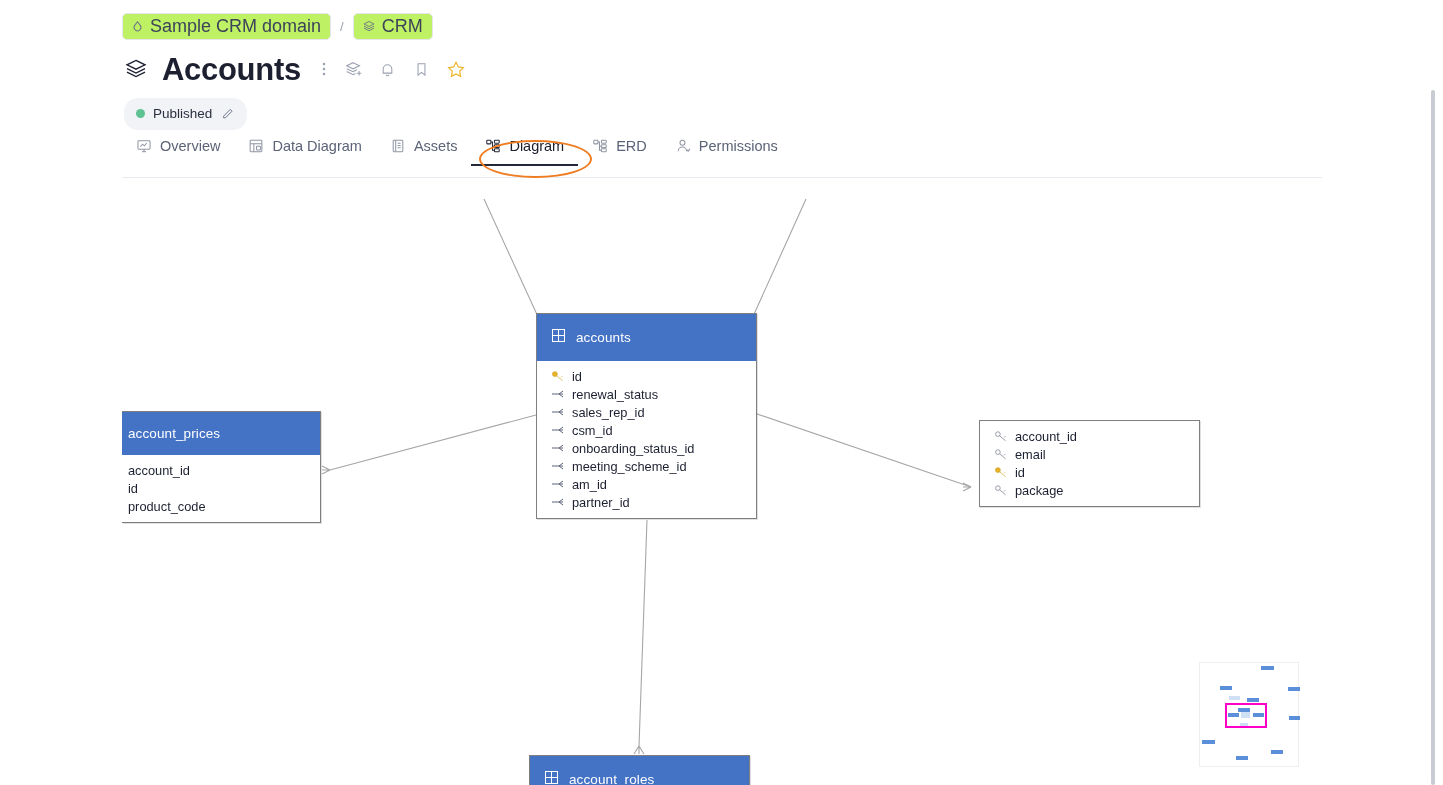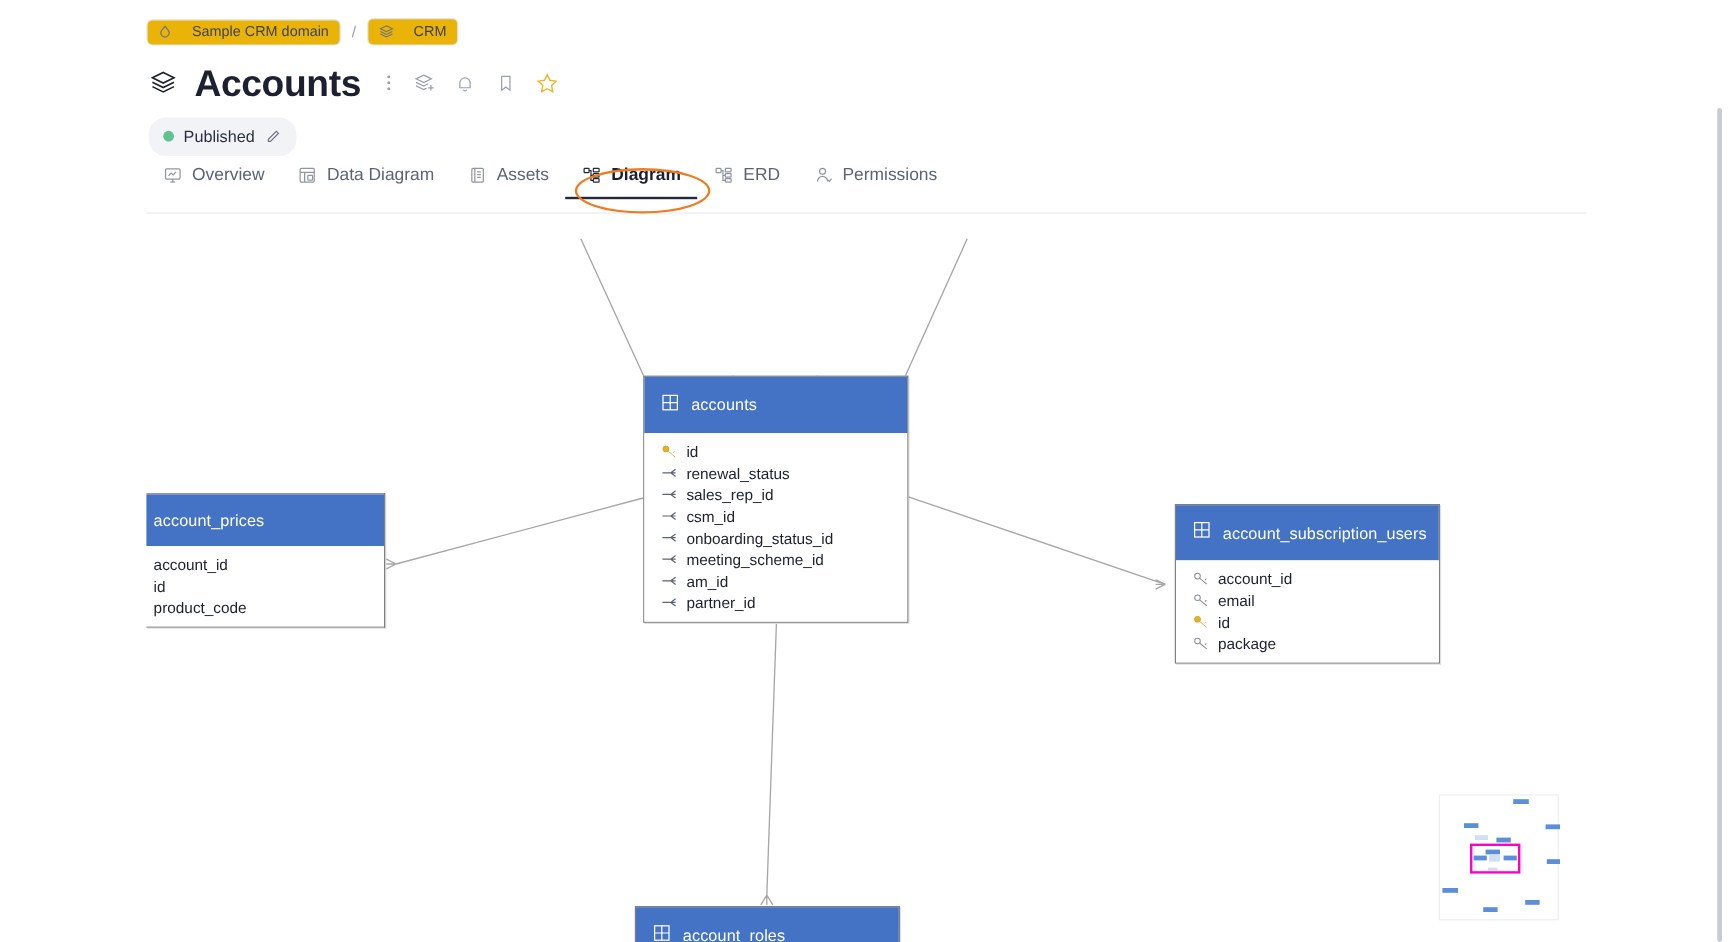--- a/index.html
+++ b/index.html
@@ -12,24 +12,24 @@
   }
   #app { position: relative; width: 1443px; height: 785px; background:#fff; }
 
   
   .breadcrumb {
     position: absolute; left: 122px; top: 14px;
     display: flex; align-items: center; gap: 8px;
     height: 25px;
   }
   .crumb {
-    display: inline-flex; align-items: center; gap: 16px;
+    display: inline-flex; align-items: center; gap: 6px;
     border: 1px solid #e4e6ec; border-radius: 5px;
     padding: 3px 9px 4px 8px;
-    font-size: 12px; color: #3d4359; background: #eab308;
+    font-size: 18px; color: #3d4359; background: #bef264;
     line-height: 1;
   }
   .crumb-sep { font-size: 13px; color: #9aa0b0; padding: 0 1px; }
   .crumb svg { display:block; }
 
   
   .title-row {
     position: absolute; left: 124px; top: 48px;
     display: flex; align-items: center; height: 42px;
   }
@@ -63,21 +63,21 @@
     position: absolute; left: 122px; top: 130px;
     display: flex; align-items: flex-end; height: 36px;
   }
   .tab {
     display: flex; align-items: center; gap: 8px;
     padding: 0 14px 12px 14px;
     font-size: 14.5px; color: #5c6378;
     cursor: pointer; position: relative;
     white-space: nowrap;
   }
-  .tab.active { color: #1b1f2e; font-weight: bold; }
+  .tab.active { color: #1b1f2e; font-weight: normal; }
   .tab.active::after {
     content: ""; position: absolute; left: 0; right: 0; bottom: 0;
     height: 2px; background: #23283a;
   }
   .tab svg { display:block; opacity: 0.75; }
   .tab.active svg { opacity: 1; }
 
   .tabs-rule {
     position: absolute; left: 122px; top: 177px;
     width: 1200px; height: 1px; background: #e9ebf0;
@@ -416,29 +416,20 @@
         <div class="field no-icon">
           <span>id</span>
         </div>
         <div class="field no-icon">
           <span>product_code</span>
         </div>
       </div>
     </div>
 
     <div class="node" id="node-account_subscription_users" style="left:979px; top:241px; width:221px;">
-      <div class="node-header" style="height:46px;">
-        <span>
-          <svg width="15" height="15" viewBox="0 0 16 16" fill="none" stroke="#ffffff" stroke-width="1.1">
-            <rect x="1.6" y="1.6" width="12.8" height="12.8"></rect>
-            <path d="M1.6 8 h12.8 M8 1.6 v12.8"></path>
-          </svg>
-        </span>
-        <span class="node-title">account_subscription_users</span>
-      </div>
       <div class="node-body">
         <div class="field">
           <span class="field-icon">
             <svg width="14" height="12" viewBox="0 0 16 14" fill="none" stroke="#8a8f9c" stroke-width="1">
               <circle cx="4.4" cy="4.8" r="2.7"></circle>
                 <path d="M6.4 6.8 L13.4 12.6 M11.6 8.6 L13 7.2"></path>
             </svg>
           </span>
           <span>account_id</span>
         </div>

